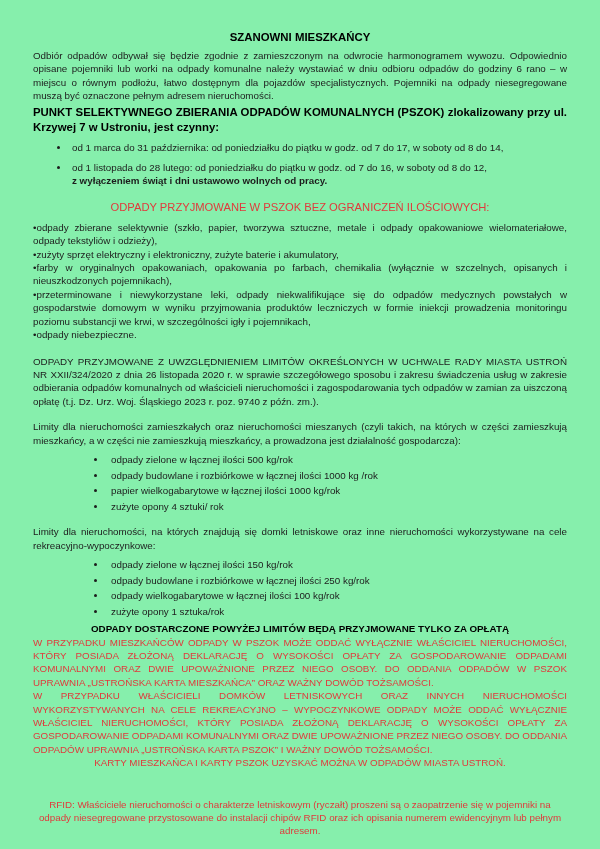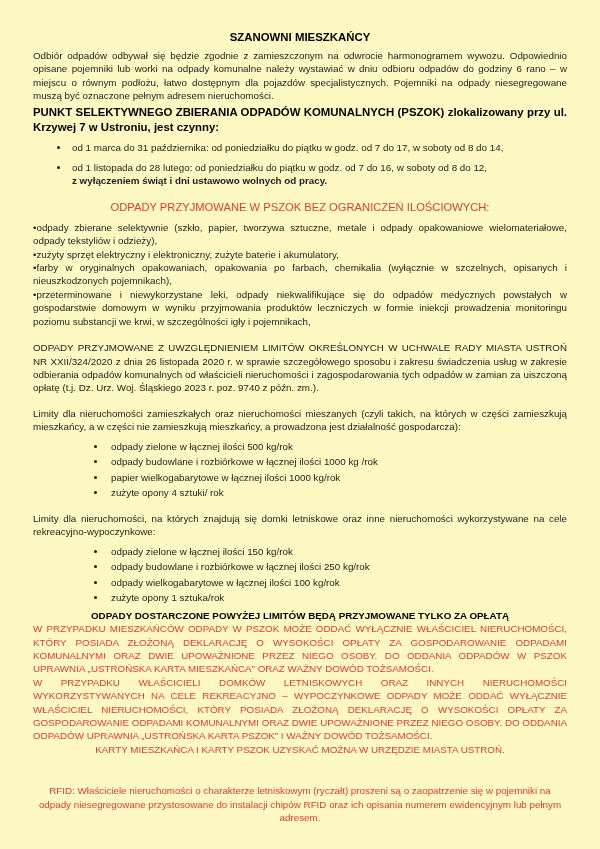--- a/index.html
+++ b/index.html
@@ -1,21 +1,21 @@
 <!DOCTYPE html>
 <html lang="pl"><head>
 <meta charset="utf-8">
 <style>
   html, body { margin: 0; padding: 0; background: #ffffff; }
   .page {
     width: 600px;
     height: 849px;
     box-sizing: border-box;
     padding: 30px 33px 0 33px;
-    background: #fef9c3;
+    background: #86efac;
     font-family: "Liberation Sans", "DejaVu Sans", sans-serif;
     font-size: 9.8px;
     line-height: 13.4px;
     color: #1c1c1c;
     overflow: hidden;
   }
   p { margin: 0; }
   .justify { text-align: justify; }
   .center { text-align: center; }
   .doc-title {
@@ -84,20 +84,21 @@
       <strong>z wyłączeniem świąt i dni ustawowo wolnych od pracy.</strong>
     </li>
   </ul>
 
   <p class="red red-heading">ODPADY PRZYJMOWANE W PSZOK BEZ OGRANICZEŃ ILOŚCIOWYCH:</p>
 
   <p class="justify inline-bullet">odpady zbierane selektywnie (szkło, papier, tworzywa sztuczne, metale i odpady opakowaniowe wielomateriałowe, odpady tekstyliów i odzieży),</p>
   <p class="justify inline-bullet">zużyty sprzęt elektryczny i elektroniczny, zużyte baterie i akumulatory,</p>
   <p class="justify inline-bullet">farby w oryginalnych opakowaniach, opakowania po farbach, chemikalia (wyłącznie w szczelnych, opisanych i nieuszkodzonych pojemnikach),</p>
   <p class="justify inline-bullet">przeterminowane i niewykorzystane leki, odpady niekwalifikujące się do odpadów medycznych powstałych w gospodarstwie domowym w wyniku przyjmowania produktów leczniczych w formie iniekcji prowadzenia monitoringu poziomu substancji we krwi, w szczególności igły i pojemnikach,</p>
+  <p class="justify inline-bullet">odpady niebezpieczne.</p>
 
   <p class="justify limits-intro">ODPADY PRZYJMOWANE Z UWZGLĘDNIENIEM LIMITÓW OKREŚLONYCH W UCHWALE RADY MIASTA USTROŃ NR XXII/324/2020 z dnia 26 listopada 2020 r. w sprawie szczegółowego sposobu i zakresu świadczenia usług w zakresie odbierania odpadów komunalnych od właścicieli nieruchomości i zagospodarowania tych odpadów w zamian za uiszczoną opłatę (t.j. Dz. Urz. Woj. Śląskiego 2023 r. poz. 9740 z późn. zm.).</p>
 
   <p class="justify para-gap">Limity dla nieruchomości zamieszkałych oraz nieruchomości mieszanych (czyli takich, na których w części zamieszkują mieszkańcy, a w części nie zamieszkują mieszkańcy, a prowadzona jest działalność gospodarcza):</p>
 
   <ul class="limits-list">
     <li>odpady zielone w łącznej ilości 500 kg/rok</li>
     <li>odpady budowlane i rozbiórkowe w łącznej ilości 1000 kg /rok</li>
     <li>papier wielkogabarytowe w łącznej ilości 1000 kg/rok</li>
     <li>zużyte opony 4 sztuki/ rok</li>
@@ -110,18 +111,18 @@
     <li>odpady budowlane i rozbiórkowe w łącznej ilości 250 kg/rok</li>
     <li>odpady wielkogabarytowe w łącznej ilości 100 kg/rok</li>
     <li>zużyte opony 1 sztuka/rok</li>
   </ul>
 
   <p class="over-limit">ODPADY DOSTARCZONE POWYŻEJ LIMITÓW BĘDĄ PRZYJMOWANE TYLKO ZA OPŁATĄ</p>
 
   <div>
     <p class="red justify">W PRZYPADKU MIESZKAŃCÓW ODPADY W PSZOK MOŻE ODDAĆ WYŁĄCZNIE WŁAŚCICIEL NIERUCHOMOŚCI, KTÓRY POSIADA ZŁOŻONĄ DEKLARACJĘ O WYSOKOŚCI OPŁATY ZA GOSPODAROWANIE ODPADAMI KOMUNALNYMI ORAZ DWIE UPOWAŻNIONE PRZEZ NIEGO OSOBY. DO ODDANIA ODPADÓW W PSZOK UPRAWNIA „USTROŃSKA KARTA MIESZKAŃCA” ORAZ WAŻNY DOWÓD TOŻSAMOŚCI.</p>
     <p class="red justify">W PRZYPADKU WŁAŚCICIELI DOMKÓW LETNISKOWYCH ORAZ INNYCH NIERUCHOMOŚCI WYKORZYSTYWANYCH NA CELE REKREACYJNO – WYPOCZYNKOWE ODPADY MOŻE ODDAĆ WYŁĄCZNIE WŁAŚCICIEL NIERUCHOMOŚCI, KTÓRY POSIADA ZŁOŻONĄ DEKLARACJĘ O WYSOKOŚCI OPŁATY ZA GOSPODAROWANIE ODPADAMI KOMUNALNYMI ORAZ DWIE UPOWAŻNIONE PRZEZ NIEGO OSOBY. DO ODDANIA ODPADÓW UPRAWNIA „USTROŃSKA KARTA PSZOK” I WAŻNY DOWÓD TOŻSAMOŚCI.</p>
-    <p class="red center">KARTY MIESZKAŃCA I KARTY PSZOK UZYSKAĆ MOŻNA W URZĘDZIE MIASTA USTROŃ.</p>
+    <p class="red center">KARTY MIESZKAŃCA I KARTY PSZOK UZYSKAĆ MOŻNA W ODPADÓW MIASTA USTROŃ.</p>
   </div>
 
   <p class="red center rfid">RFID: Właściciele nieruchomości o charakterze letniskowym (ryczałt) proszeni są o zaopatrzenie się w pojemniki na odpady niesegregowane przystosowane do instalacji chipów RFID oraz ich opisania numerem ewidencyjnym lub pełnym adresem.</p>
 
 </div>
 
 </body></html>

